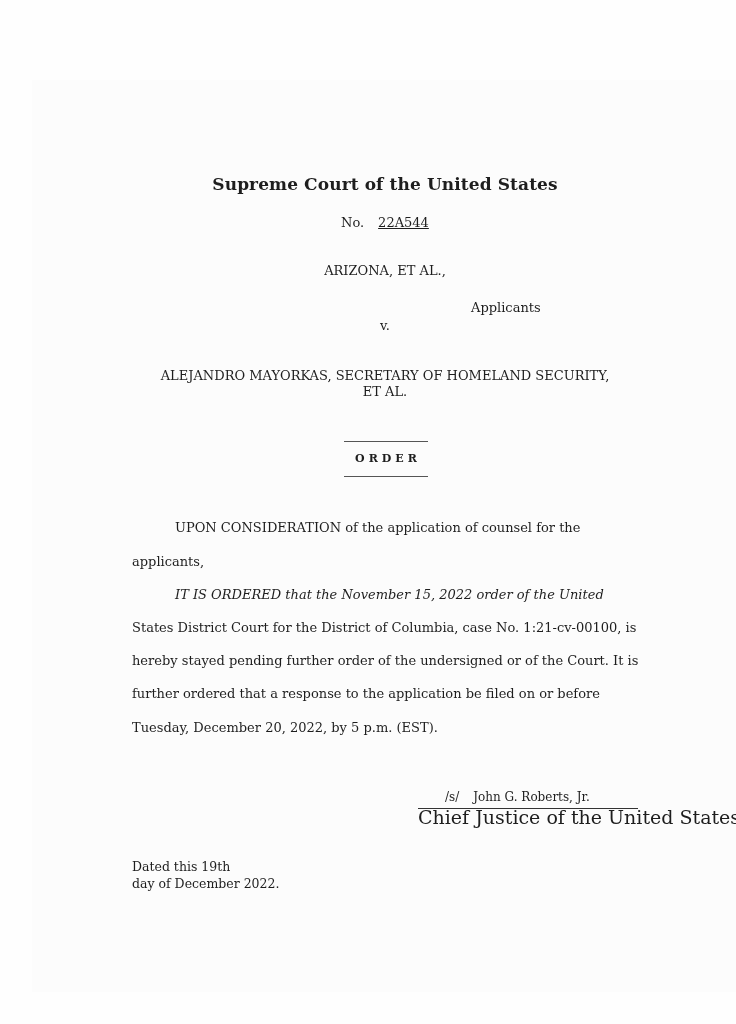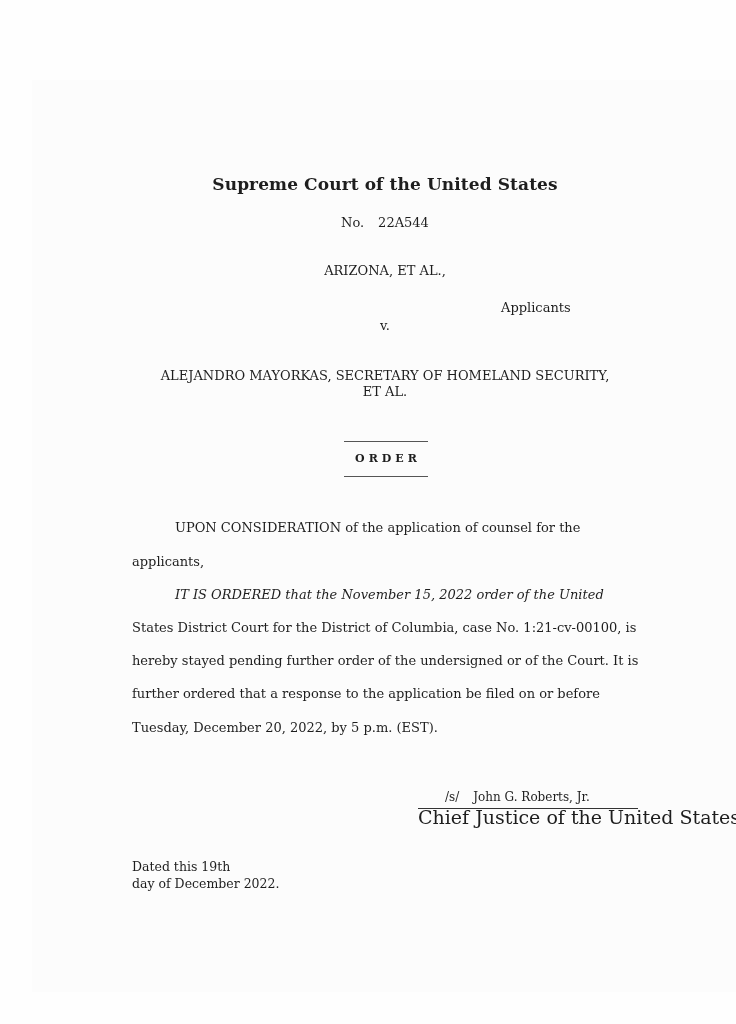--- a/index.html
+++ b/index.html
@@ -10,23 +10,23 @@
     .page {
       position: absolute; left: 32px; top: 80px; width: 704px; height: 912px;
       background: #fcfcfc;
     }
     .abs { position: absolute; white-space: nowrap; }
     .title {
       left: 0; width: 770px; top: 174px; text-align: center;
       font-size: 17px; font-weight: bold; letter-spacing: 0.1px;
     }
     .docket { left: 341px; top: 215px; font-size: 13px; }
-    .docket .num { margin-left: 14px; }
+    .docket .num { margin-left: 14px; text-decoration: underline; }
     .party1 { left: 0; width: 770px; top: 263px; text-align: center; font-size: 13px; }
-    .appl-label { left: 471px; top: 300px; font-size: 13px; margin-left: 30px; }
+    .appl-label { left: 471px; top: 300px; font-size: 13px; }
     .versus { left: 0; width: 770px; top: 318px; text-align: center; font-size: 13px; }
     .party2 { left: 0; width: 770px; top: 368px; text-align: center; font-size: 13px; line-height: 16px; }
     .rule { position: absolute; left: 344px; width: 84px; height: 1px; background: #555; }
     .order-heading {
       left: 344px; width: 84px; top: 452px; text-align: center;
       font-size: 11px; font-weight: bold; letter-spacing: 4px; padding-left: 4px; box-sizing: border-box;
     }
     .body-line { font-size: 13px; left: 132px; }
     .indent { left: 175px; }
     .sig-line {

